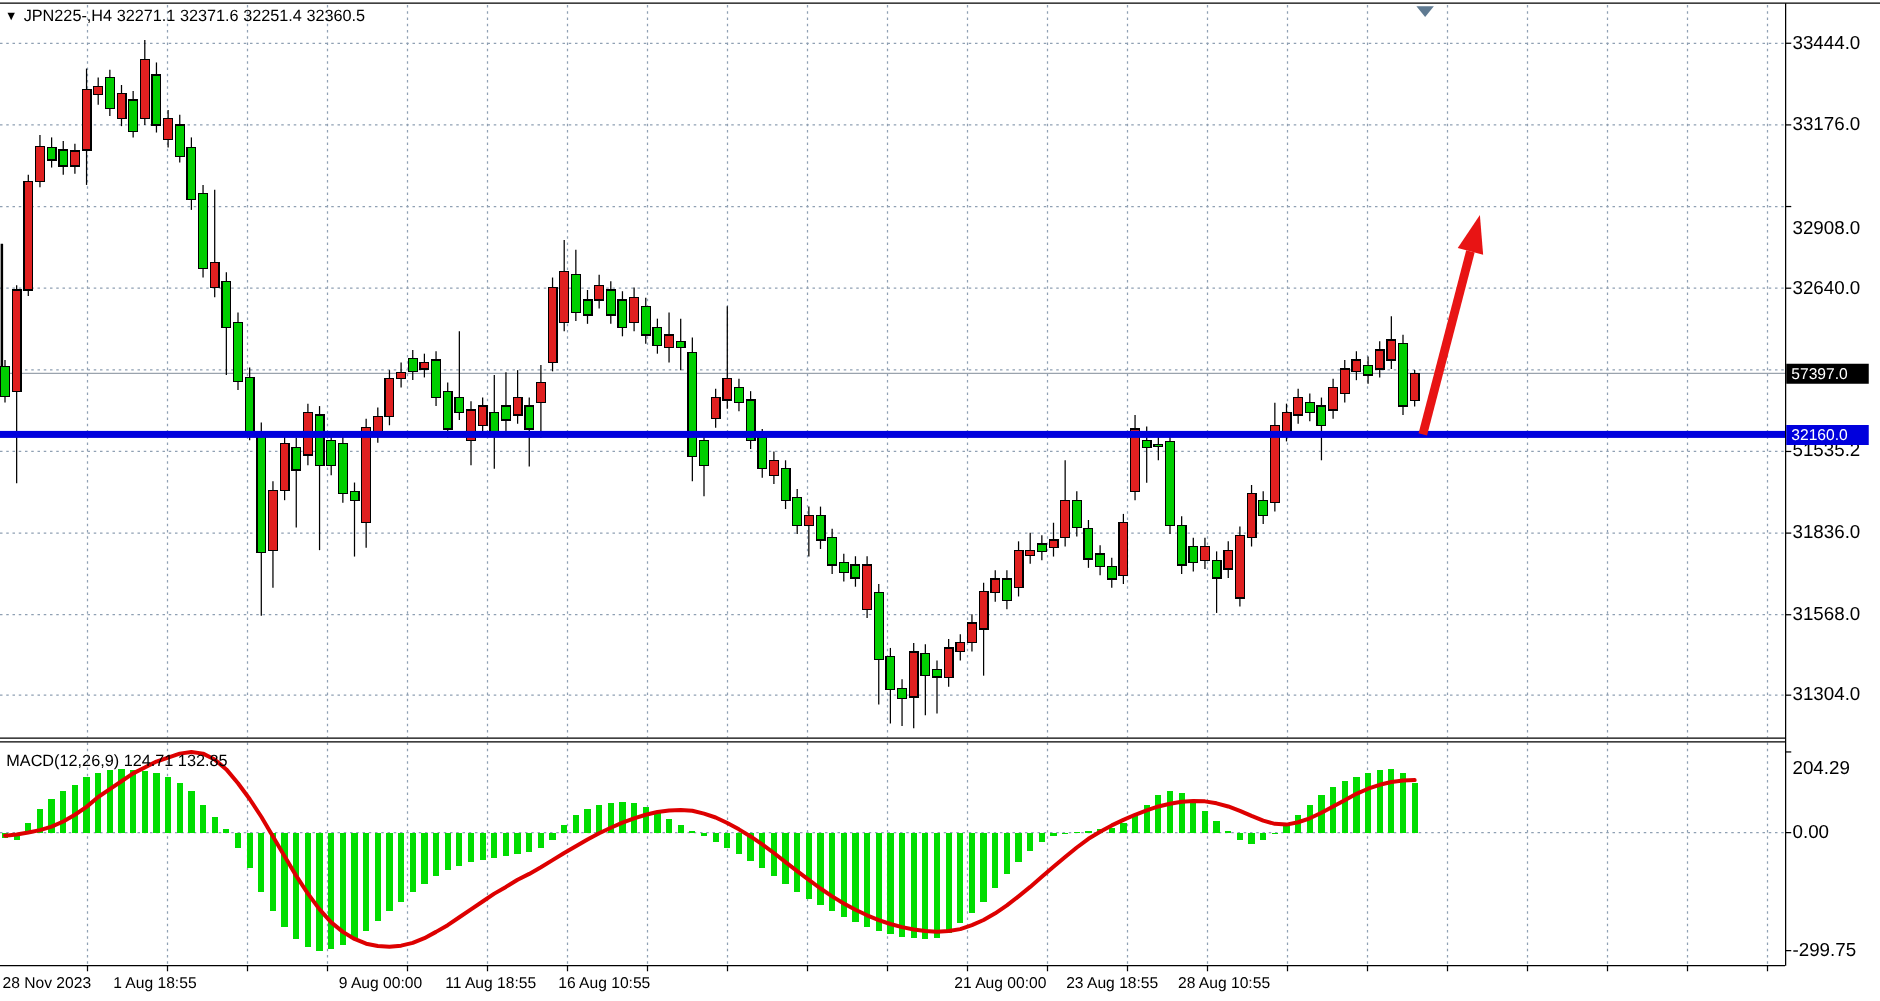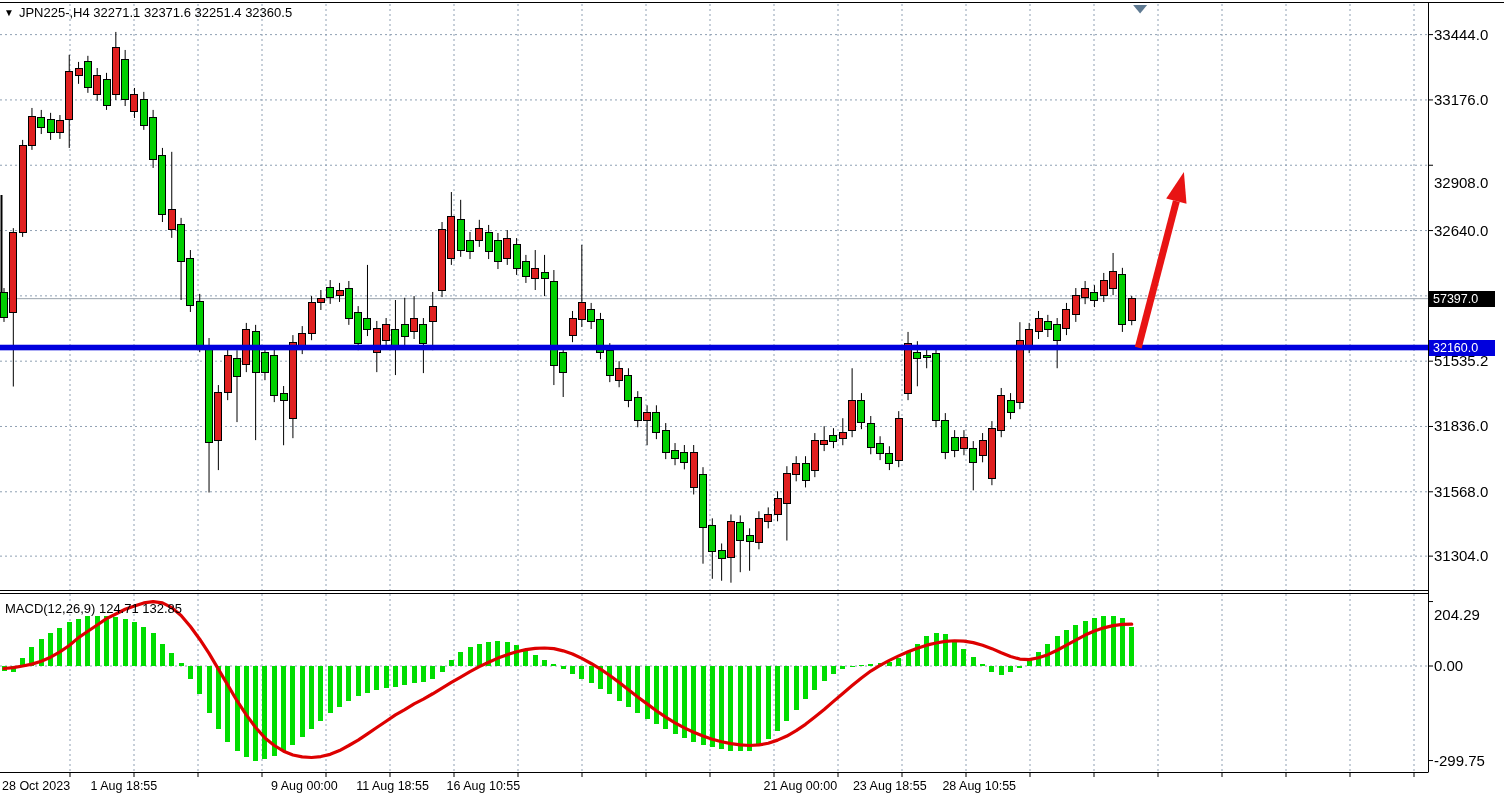--- a/index.html
+++ b/index.html
@@ -514,21 +514,21 @@
       <div class="axis-label" style="top: 419.484px;">31836.0</div>
       <div class="axis-label" style="top: 484.796px;">31568.0</div>
       <div class="axis-label" style="top: 549.132px;">31304.0</div>
     </div>
   <div id="macd-labels">
       <div class="axis-label" style="top: 608px;">204.29</div>
       <div class="axis-label" style="top: 659px;">0.00</div>
       <div class="axis-label" style="top: 753.558px;">-299.75</div>
     </div>
   <div id="date-labels">
-      <div class="date-label" style="left: 2px;">28 Oct 2023</div>
+      <div class="date-label" style="left: 2px;">28 Nov 2023</div>
       <div class="date-label" style="left: 90.54px;">1 Aug 18:55</div>
       <div class="date-label" style="left: 180px; margin-top: 46px;">4 Aug 10:55</div>
       <div class="date-label" style="left: 271px;">9 Aug 00:00</div>
       <div class="date-label" style="left: 356.16px;">11 Aug 18:55</div>
       <div class="date-label" style="left: 446.564px;">16 Aug 10:55</div>
       <div class="date-label" style="left: 763.444px;">21 Aug 00:00</div>
       <div class="date-label" style="left: 852.916px;">23 Aug 18:55</div>
       <div class="date-label" style="left: 942.388px;">28 Aug 10:55</div>
     </div>
 

